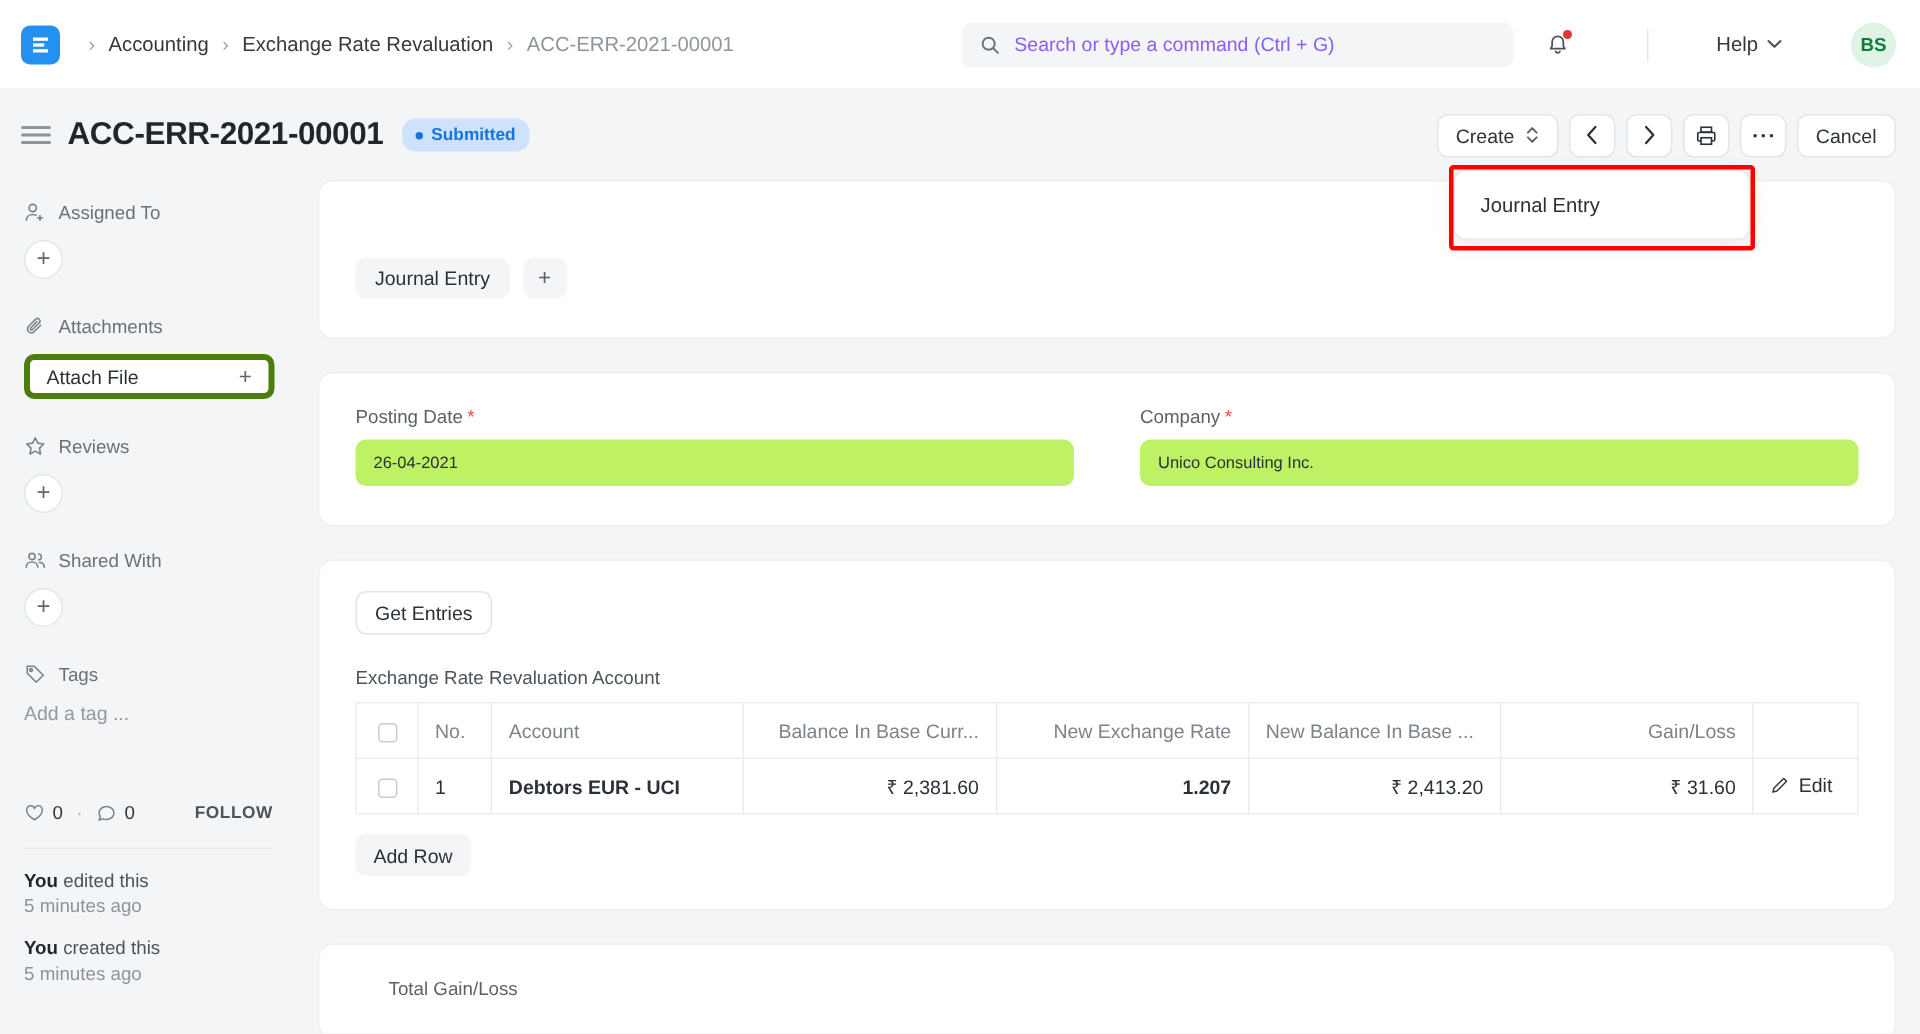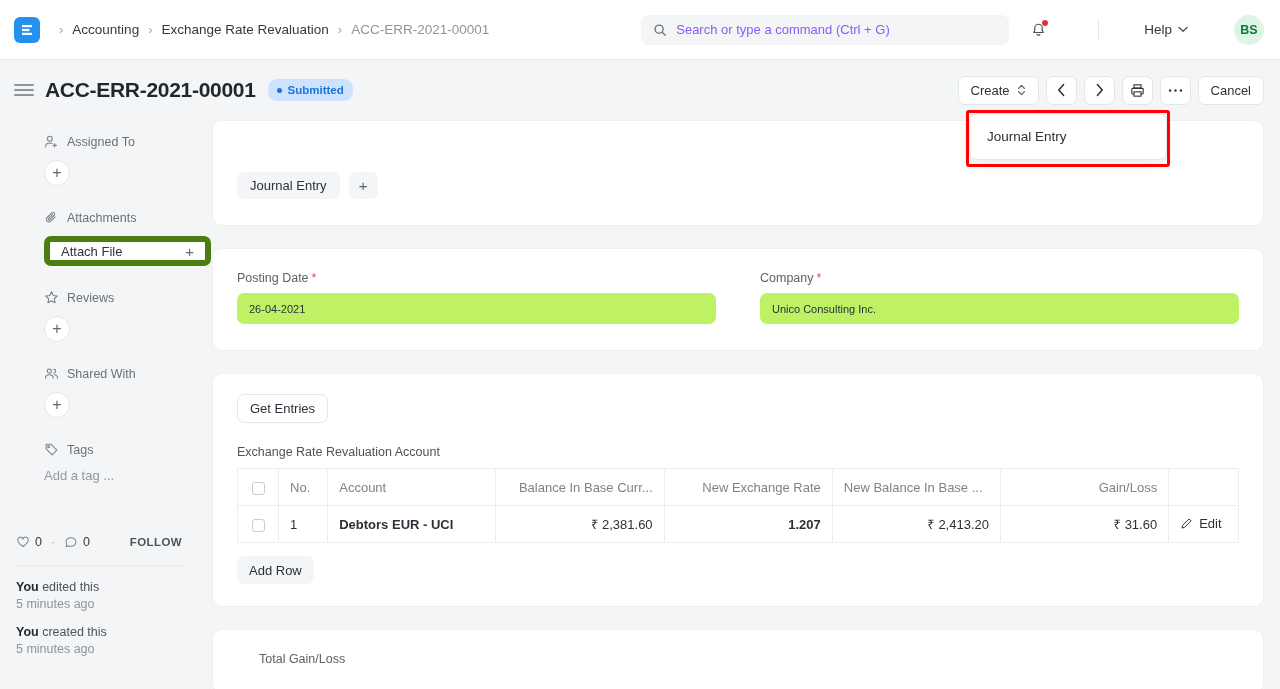--- a/index.html
+++ b/index.html
@@ -100,32 +100,32 @@
   .annot-box {
     position: absolute; top: 110px; left: 966px;
     width: 204px; height: 57px;
     border: 3px solid #fe0000; border-radius: 3px;
     z-index: 40; pointer-events: none;
   }
 
   
   .body-wrap { display: flex; height: 569px; }
   .sidebar { width: 198px; padding: 14px 16px 0 16px; flex: 0 0 198px; }
-  .side-sec { margin-bottom: 24px; margin-left: 28px; }
+  .side-sec { margin-bottom: 24px; }
   .side-head { display: flex; align-items: center; margin-bottom: 11px; }
   .side-head .lbl { font-size: 12.5px; color: #6a7178; margin-left: 8px; font-weight: 500; }
   .plus-circle {
     width: 26px; height: 26px; border-radius: 50%;
     border: 1px solid #e2e6e9; background: #fff;
     display: flex; align-items: center; justify-content: center;
     color: #60686f; font-size: 16px; cursor: pointer; line-height: 1;
   }
   .attach-btn {
     width: 167px; height: 30px; border-radius: 7px; background: #fff;
-    border: 6px solid #4d7c0f; display: flex; align-items: center;
+    border: 4px solid #4d7c0f; display: flex; align-items: center;
     justify-content: space-between; padding: 0 11px;
     font-size: 13px; color: #2b3138; cursor: pointer;
   }
   .attach-btn .p { color: #60686f; font-size: 15px; line-height: 1; }
   .add-tag { font-size: 13px; color: #9299a0; cursor: pointer; }
   .social-row { display: flex; align-items: center; margin-top: 52px; }
   .soc { display: flex; align-items: center; font-size: 12.5px; color: #383838; }
   .soc .n { margin-left: 5px; }
   .mid-dot { color: #a3a9af; margin: 0 9px; font-size: 12px; }
   .follow { margin-left: auto; font-size: 11.5px; letter-spacing: .4px;

